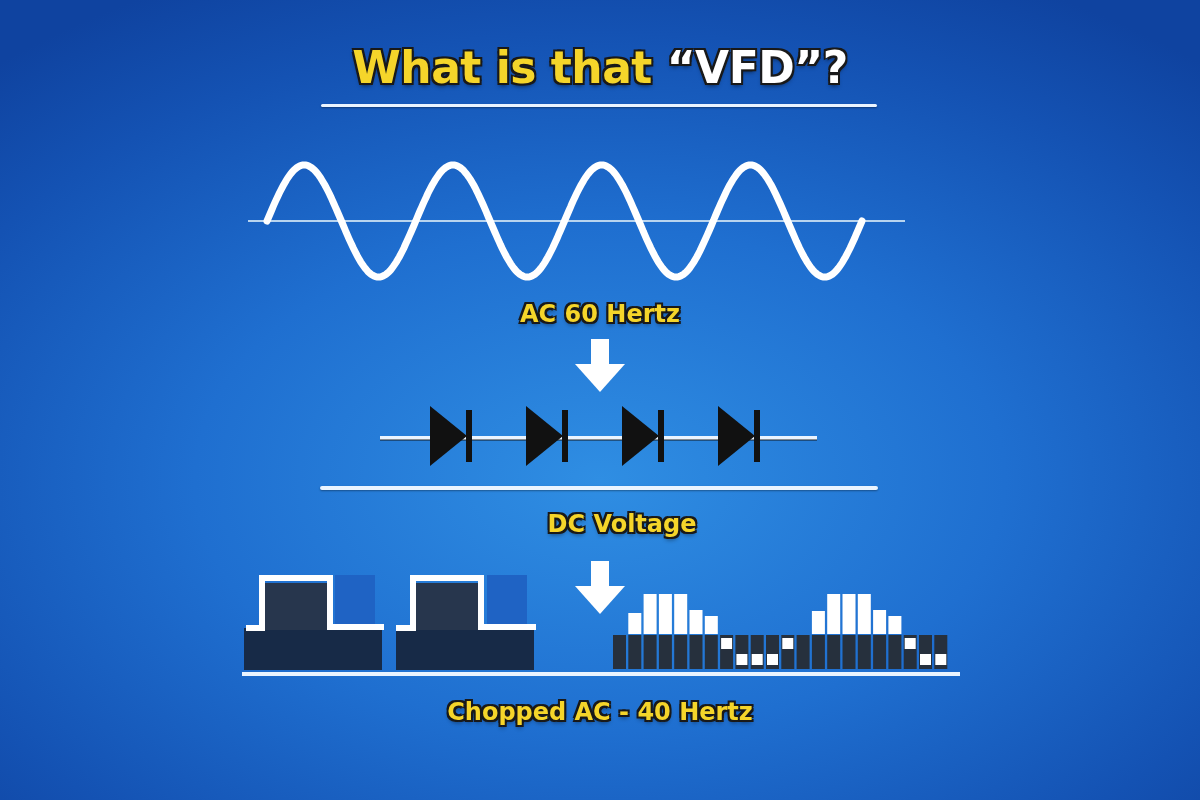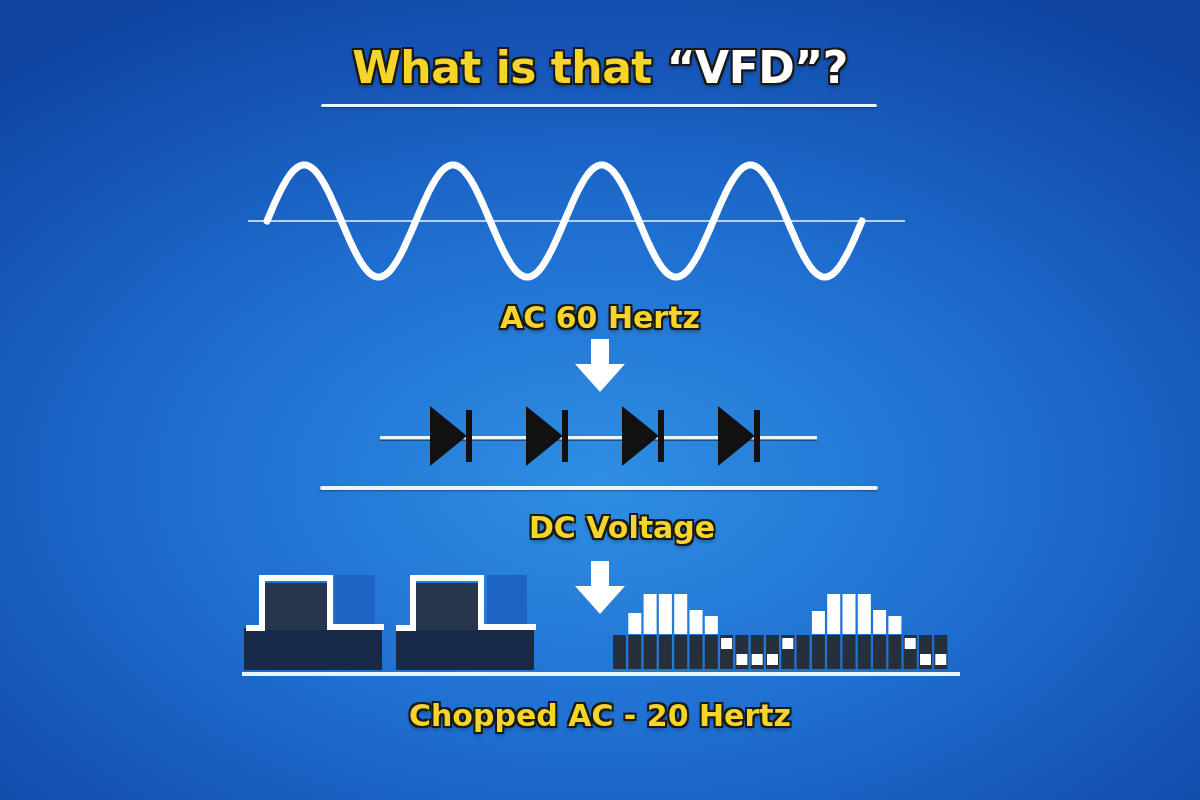--- a/index.html
+++ b/index.html
@@ -11,21 +11,21 @@
   .abs { position: absolute; }
   .title {
     left: 0; width: 1200px; top: 42px; text-align: center;
     font-size: 44px; font-weight: bold; letter-spacing: -0.5px;
     color: #f5d52a;
     text-shadow: 0 0 2px #1a1a1a, 2px 2px 0 #1a1a1a, -2px 2px 0 #1a1a1a, 2px -2px 0 #1a1a1a, -2px -2px 0 #1a1a1a, 0 3px 4px rgba(0,0,0,.5);
   }
   .title .hl { color: #ffffff; }
   .label {
     left: 0; width: 1200px; text-align: center;
-    font-size: 30px; font-weight: bold; color: #f5d52a;
+    font-size: 24px; font-weight: bold; color: #f5d52a;
     text-shadow: 0 0 2px #1a1a1a, 2px 2px 0 #1a1a1a, -2px 2px 0 #1a1a1a, 2px -2px 0 #1a1a1a, -2px -2px 0 #1a1a1a, 0 3px 4px rgba(0,0,0,.45);
   }
   .hline { background: #eaf4ff; height: 4px; border-radius: 2px; box-shadow: 0 1px 2px rgba(0,0,0,.35); }
   svg { position: absolute; left: 0; top: 0; }
 </style>
 </head>
 <body>
 
 <div class="abs title"><span>What is that </span><span class="hl">“VFD”?</span></div>
 <div class="abs hline" style="left:321px; top:104px; width:556px; height:3px;"></div>
@@ -124,13 +124,13 @@
       <rect x="934.3" y="635" width="13" height="34" fill="#26303d"></rect>
       <rect x="935.3" y="654" width="11" height="11" fill="#ffffff"></rect>
     </g>
 
   <line x1="242" y1="674" x2="960" y2="674" stroke="#eaf4ff" stroke-width="4"></line>
 </svg>
 
 <div class="abs label" style="top:300px;">AC 60 Hertz</div>
 <div class="abs hline" style="left:320px; top:486px; width:558px;"></div>
 <div class="abs label" style="top:510px;margin-left:22px;">DC Voltage</div>
-<div class="abs label" style="top:698px;">Chopped AC - 20 Hertz</div>
+<div class="abs label" style="top:698px;">Chopped AC - 40 Hertz</div>
 
 </body></html>

